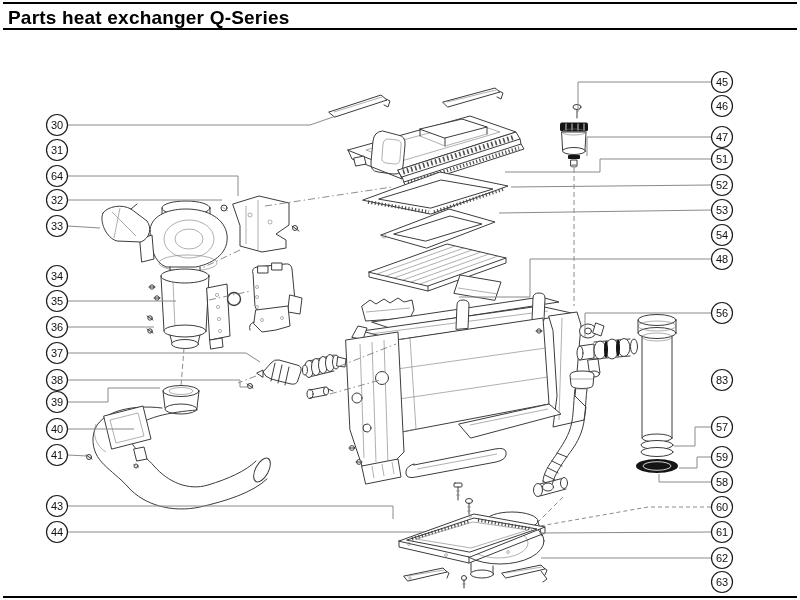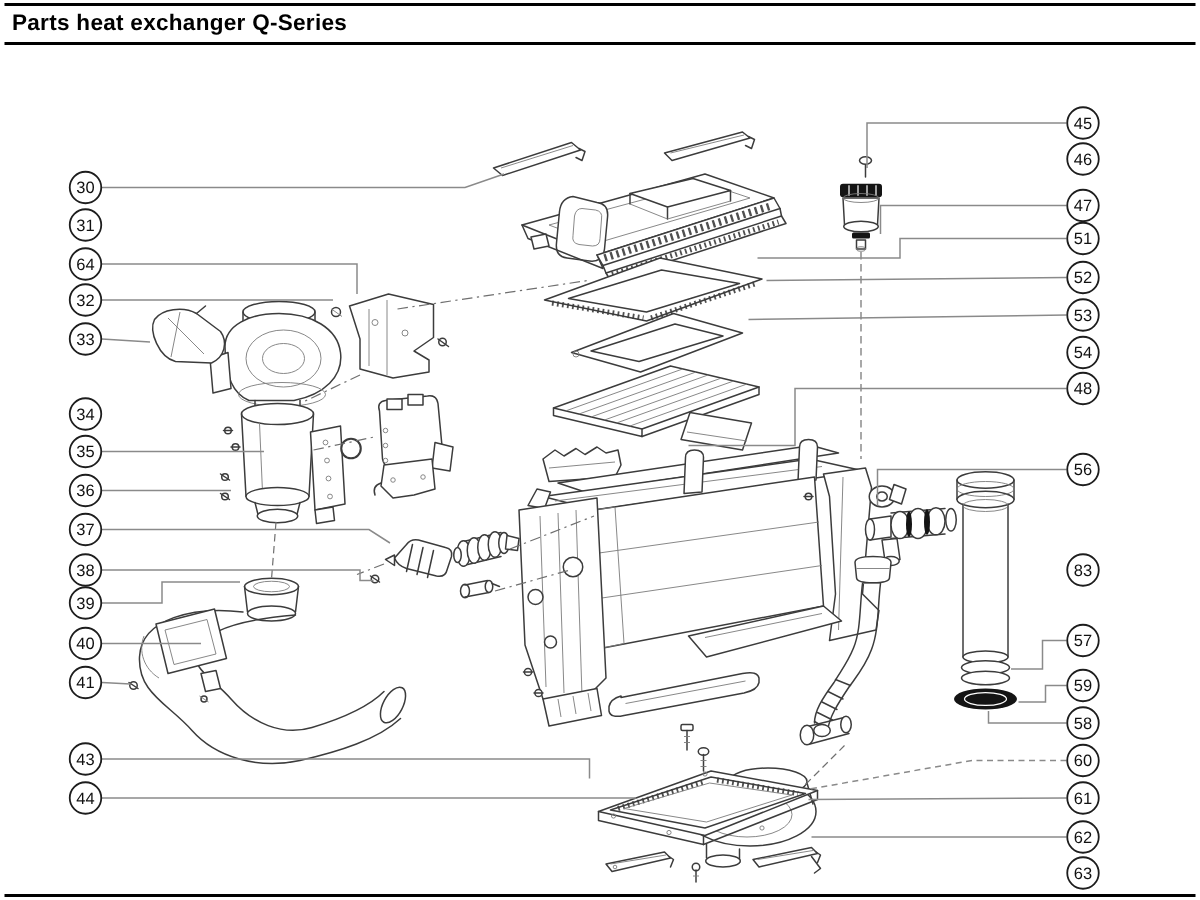--- a/index.html
+++ b/index.html
@@ -6,21 +6,21 @@
     --rule:#000000; --line:#3c3c3c; --line-light:#7a7a7a; --leader:#8a8a8a;
     --dark-fill:#141414; --callout-stroke:#1d1d1d; --callout-text:#111111; --bg:#ffffff;
   }
   html,body{margin:0;padding:0;}
   body{width:800px;height:600px;background:var(--bg);position:relative;overflow:hidden;
        font-family:"Liberation Sans",sans-serif;}
   .rule{position:absolute;left:3px;right:3px;height:2px;background:var(--rule);}
   .rule-top{top:2px;}
   .rule-title{top:28px;}
   .rule-bottom{top:596px;}
-  .page-title{position:absolute;left:8px;top:7px;font-size:15px;font-weight:bold;color:#000;
+  .page-title{position:absolute;left:8px;top:7px;font-size:19px;font-weight:bold;color:#000;
               letter-spacing:.2px;white-space:nowrap;}
   svg#diagram{position:absolute;left:0;top:0;}
   
   .ln{fill:none;stroke:var(--line);stroke-width:1;stroke-linecap:round;stroke-linejoin:round;}
   .fw{fill:#ffffff;stroke:var(--line);stroke-width:1;stroke-linejoin:round;stroke-linecap:round;}
   .thin{fill:none;stroke:var(--line-light);stroke-width:.6;}
   .dash{fill:none;stroke:#6f6f6f;stroke-width:.8;stroke-dasharray:5 3;}
   .dashdot{fill:none;stroke:#6f6f6f;stroke-width:.8;stroke-dasharray:7 3 1.5 3;}
   .ribline{fill:none;stroke:var(--line);stroke-width:5;stroke-dasharray:1.6 2.6;opacity:.9;}
   .ribline-sm{stroke-width:3.5;stroke-dasharray:1.2 2.2;}

